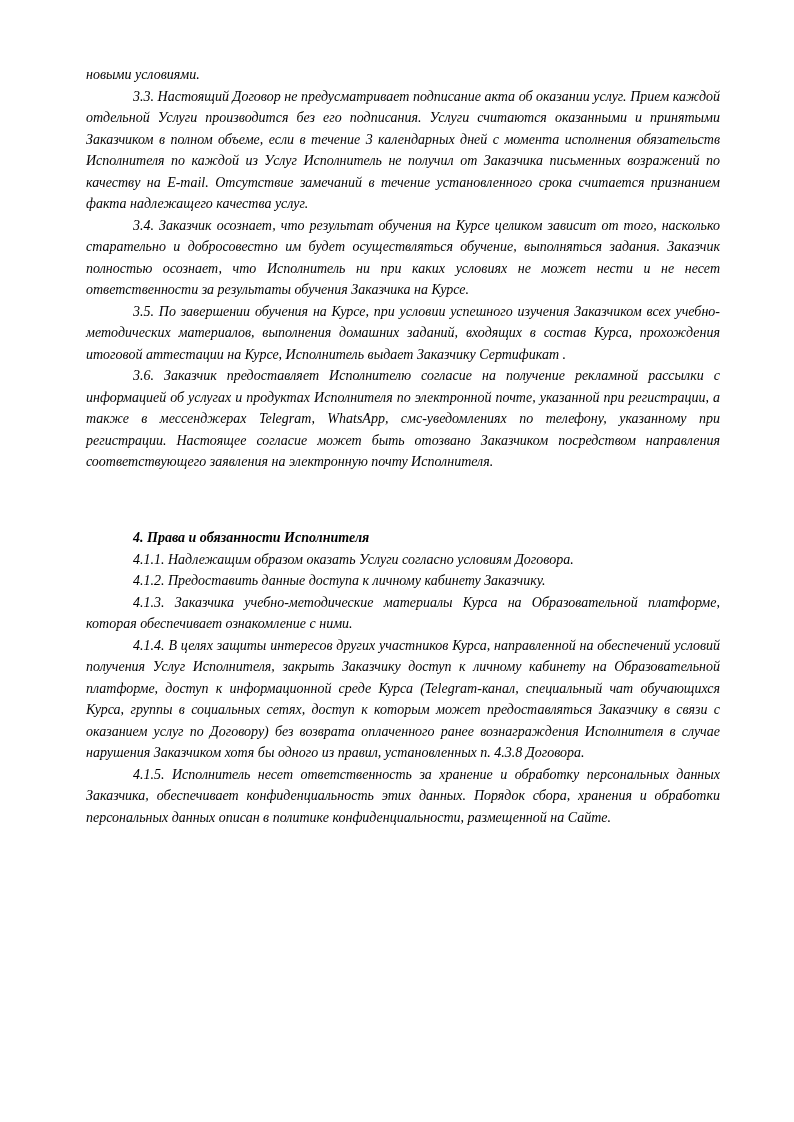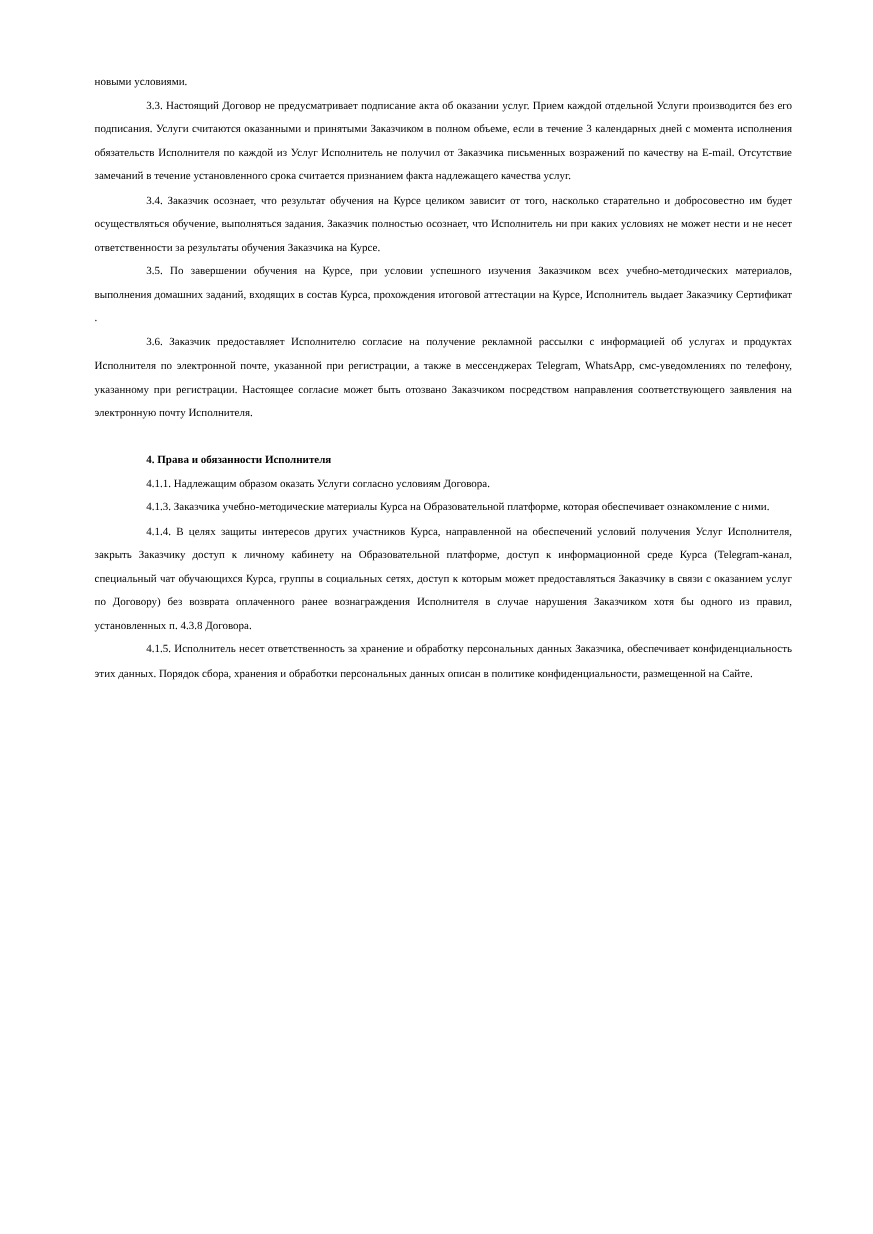--- a/index.html
+++ b/index.html
@@ -18,32 +18,34 @@
   }
   .content {
     position: absolute;
     left: 86px;
     top: 64px;
     width: 634px;
   }
   .content p {
     margin: 0;
     padding: 0;
-    font-size: 10px;
+    font-size: 14px;
     line-height: 21.5px;
     text-align: justify;
     text-indent: 47px;
     color: #000000;
+    font-style: italic;
   }
   .content p.no-indent {
     text-indent: 0;
   }
   .content p.bold {
     font-weight: bold;
     text-align: left;
+    margin-top: 33px;
   }
   .spacer {
     height: 21.5px;
   }
 </style>
 </head>
 <body>
 
 <div class="page">
   <div class="content">
@@ -58,20 +60,21 @@
 
     <p>3.6. Заказчик предоставляет Исполнителю согласие на получение рекламной рассылки с информацией об услугах и продуктах Исполнителя по электронной почте, указанной при регистрации, а также в мессенджерах Telegram, WhatsApp, смс-уведомлениях по телефону, указанному при регистрации. Настоящее согласие может быть отозвано Заказчиком посредством направления соответствующего заявления на электронную почту Исполнителя.</p>
 
     <div class="spacer"></div>
 
     <p class="bold">4. Права и обязанности Исполнителя</p>
 
 
     <p>4.1.1. Надлежащим образом оказать Услуги согласно условиям Договора.</p>
 
+    <p>4.1.2. Предоставить данные доступа к личному кабинету Заказчику.</p>
 
     <p>4.1.3. Заказчика учебно-методические материалы Курса на Образовательной платформе, которая обеспечивает ознакомление с ними.</p>
 
     <p>4.1.4. В целях защиты интересов других участников Курса, направленной на обеспечений условий получения Услуг Исполнителя, закрыть Заказчику доступ к личному кабинету на Образовательной платформе, доступ к информационной среде Курса (Telegram-канал, специальный чат обучающихся Курса, группы в социальных сетях, доступ к которым может предоставляться Заказчику в связи с оказанием услуг по Договору) без возврата оплаченного ранее вознаграждения Исполнителя в случае нарушения Заказчиком хотя бы одного из правил, установленных п. 4.3.8 Договора.</p>
 
     <p>4.1.5. Исполнитель несет ответственность за хранение и обработку персональных данных Заказчика, обеспечивает конфиденциальность этих данных. Порядок сбора, хранения и обработки персональных данных описан в политике конфиденциальности, размещенной на Сайте.</p>
 
 
 
 

